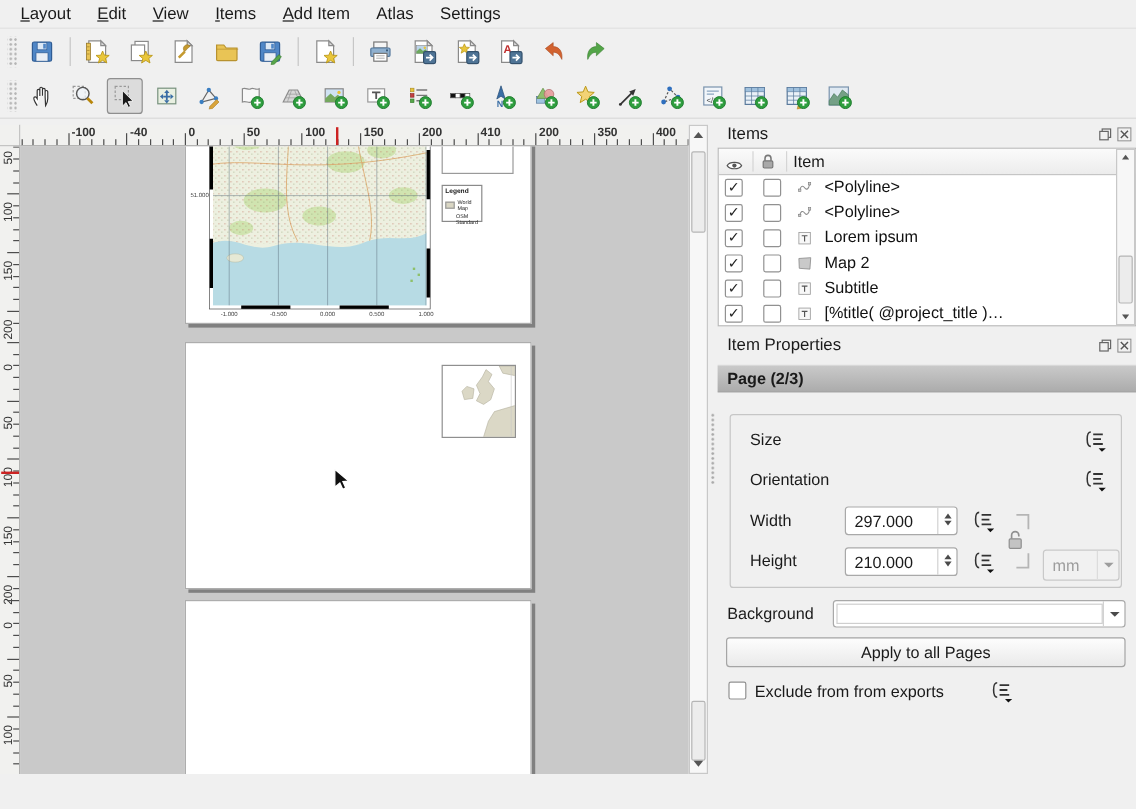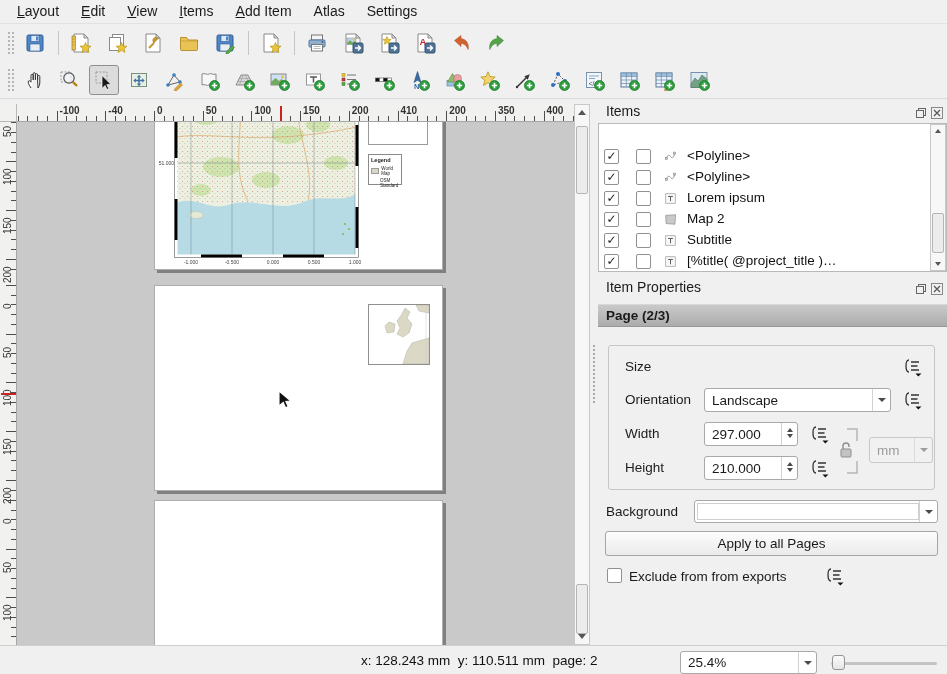--- a/index.html
+++ b/index.html
@@ -59,21 +59,21 @@
   .item-label{position:absolute;left:88px;top:2px;font-size:13.5px;color:#111;white-space:nowrap;}
   .item-ic{position:absolute;left:64px;top:3px;}
   #items-scroll{position:absolute;right:0;top:0;width:16px;height:147px;}
   
   #props-header{position:absolute;left:0;top:205px;width:349px;height:23px;background:linear-gradient(#c9c9c9,#acacac);border-top:1px solid #d8d8d8;border-bottom:1px solid #979797;box-sizing:border-box;font-size:13.5px;font-weight:bold;padding:3px 0 0 8px;}
   #group-box{position:absolute;left:10px;top:246px;width:327px;height:145px;border:1px solid #c6c6c6;border-radius:3px;box-sizing:border-box;}
   .fld-label{position:absolute;font-size:13.5px;color:#1a1a1a;}
   .combo{position:absolute;background:#fff;border:1px solid #a9a9a9;border-radius:3px;box-sizing:border-box;font-size:13.5px;display:flex;align-items:center;padding-left:7px;}
   .combo .arr{position:absolute;right:0;top:0;bottom:0;width:17px;display:flex;align-items:center;justify-content:center;border-left:1px solid #d2d2d2;}
   .tri-sm{width:0;height:0;border:4px solid transparent;border-top:4.5px solid #4a4a4a;margin-top:4px;}
-  .combo.disabled{color:#9d9d9d;background:#f1f1f1;border-color:#c9c9c9;}
+  .combo.disabled{color:#9d9d9d;background:#f1f1f1;border-color:#c9c9c9;margin-top:21px;}
   .combo.disabled .tri-sm{border-top-color:#9d9d9d;}
   .spin{position:absolute;background:#fff;border:1px solid #a9a9a9;border-radius:3px;box-sizing:border-box;font-size:13.5px;display:flex;align-items:center;padding-left:7px;}
   .spin .btns{position:absolute;right:0;top:0;bottom:0;width:15px;border-left:1px solid #d2d2d2;display:flex;flex-direction:column;align-items:center;justify-content:center;gap:2px;}
   .spin .up{width:0;height:0;border:3.5px solid transparent;border-bottom:4px solid #4a4a4a;margin-top:-2px;}
   .spin .dn{width:0;height:0;border:3.5px solid transparent;border-top:4px solid #4a4a4a;}
   .ovr{position:absolute;width:24px;height:20px;}
   .pushbtn{position:absolute;background:linear-gradient(#fdfdfd,#eaeaea);border:1px solid #a5a5a5;border-radius:3px;box-sizing:border-box;display:flex;align-items:center;justify-content:center;font-size:13.5px;}
   #bg-combo .swatch{position:absolute;left:2px;top:2px;right:18px;bottom:2px;background:#fff;border:1px solid #cfcfcf;}
   
   #statusbar{position:absolute;left:0;top:645px;width:947px;height:29px;background:#f0f0f0;border-top:1px solid #cfcfcf;box-sizing:border-box;}
@@ -643,20 +643,33 @@
             <rect x="3.5" y="1.5" width="7" height="7"></rect>
             <rect x="1.5" y="3.5" width="7" height="7" fill="#f0f0f0"></rect>
           </svg></span>
       <span><svg width="12" height="12" viewBox="0 0 12 12">
             <rect x="0.5" y="0.5" width="11" height="11" fill="none" stroke="#888"></rect>
             <path d="M3 3 L9 9 M9 3 L3 9" stroke="#555" stroke-width="1.2"></path>
           </svg></span>
     </div>
 
     <div id="items-table">
+      <div id="items-header">
+        <span style="position:absolute;left:6px;top:6px;"><svg width="14" height="10" viewBox="0 0 14 10">
+              <path d="M1 5 C3 1.5 11 1.5 13 5 C11 8.5 3 8.5 1 5 Z" fill="#fff" stroke="#555"></path>
+              <circle cx="7" cy="5" r="1.8" fill="#555"></circle>
+            </svg></span>
+        <span style="position:absolute;left:35px;top:4px;"><svg width="12" height="13" viewBox="0 0 12 13">
+              <rect x="2" y="6" width="8" height="6" rx="1" fill="#a8a8a8" stroke="#777"></rect>
+              <path d="M3.5 6 V4 a2.5 2.5 0 0 1 5 0 V6" fill="none" stroke="#777" stroke-width="1.3"></path>
+            </svg></span>
+        <span style="position:absolute;left:62px;top:3px;font-size:13.5px;">Item</span>
+        <div class="colsep" style="left:28px;"></div>
+          <div class="colsep" style="left:56px;"></div>
+      </div>
       <div id="items-rows" style="position:absolute;left:0;top:22px;right:16px;bottom:0;">
           <div class="item-row" style="top: 0px;">
             <div class="cb" style="left: 5px; top: 3px;">✓</div>
             <div class="cb" style="left: 37px; top: 3px;"></div>
             <div class="item-ic"><svg viewBox="0 0 22 22" width="15" height="15">
                 <path d="M2 12 C3 5 6 5 8 8 C10 11 13 10 14 4" fill="none" stroke="#8a8a8a" stroke-width="1.3" transform="translate(3,3)"></path>
                 <rect x="3.5" y="12.5" width="3" height="3" fill="#ccc" stroke="#777" stroke-width="0.7"></rect>
                 <rect x="15.5" y="4.5" width="3" height="3" fill="#ccc" stroke="#777" stroke-width="0.7"></rect>
               </svg></div>
             <div class="item-label">&lt;Polyline&gt;</div>
@@ -734,26 +747,20 @@
 
     <div id="group-box">
       <div class="fld-label" style="left:16px;top:13px;">Size</div>
       <span class="ovr" style="left:291px;top:11px;"><svg width="24" height="20" viewBox="0 0 24 20">
             <path d="M9 3 C6 3 6 6.5 6 9 C6 11.5 6 15 9 15" fill="none" stroke="#333" stroke-width="1.3"></path>
             <path d="M11 5 h8 M11 9 h6.5 M11 13 h8" stroke="#333" stroke-width="1.5"></path>
             <path d="M15.5 16.5 h6 l-3.2 3 z" fill="#111"></path>
           </svg></span>
 
       <div class="fld-label" style="left:16px;top:46px;">Orientation</div>
-      <div class="combo" style="left:95px;top:42px;width:187px;height:24px;">
-        <span>Landscape</span>
-        <span class="arr">
-            <span class="tri-sm"></span>
-          </span>
-      </div>
       <span class="ovr" style="left:291px;top:44px;"><svg width="24" height="20" viewBox="0 0 24 20">
             <path d="M9 3 C6 3 6 6.5 6 9 C6 11.5 6 15 9 15" fill="none" stroke="#333" stroke-width="1.3"></path>
             <path d="M11 5 h8 M11 9 h6.5 M11 13 h8" stroke="#333" stroke-width="1.5"></path>
             <path d="M15.5 16.5 h6 l-3.2 3 z" fill="#111"></path>
           </svg></span>
 
       <div class="fld-label" style="left:16px;top:80px;">Width</div>
       <div class="spin" style="left:95px;top:76px;width:94px;height:24px;">
         <span>297.000</span>
         <span class="btns">
@@ -808,25 +815,14 @@
 
     <div class="cb" style="left:9px;top:469px;"></div>
     <div class="fld-label" style="left:31px;top:470px;">Exclude from from exports</div>
     <span class="ovr" style="left:224px;top:467px;"><svg width="24" height="20" viewBox="0 0 24 20">
           <path d="M9 3 C6 3 6 6.5 6 9 C6 11.5 6 15 9 15" fill="none" stroke="#333" stroke-width="1.3"></path>
           <path d="M11 5 h8 M11 9 h6.5 M11 13 h8" stroke="#333" stroke-width="1.5"></path>
           <path d="M15.5 16.5 h6 l-3.2 3 z" fill="#111"></path>
         </svg></span>
   </div>
 
-  <div id="statusbar">
-    <div id="coords">x: 128.243 mm  y: 110.511 mm  page: 2</div>
-    <div id="zoom-combo" class="combo">
-      <span>25.4%</span>
-      <span class="arr">
-          <span class="tri-sm"></span>
-        </span>
-    </div>
-    <div id="zoom-slider"></div>
-    <div id="zoom-handle"></div>
-  </div>
 
 </div>
 
 </body></html>

